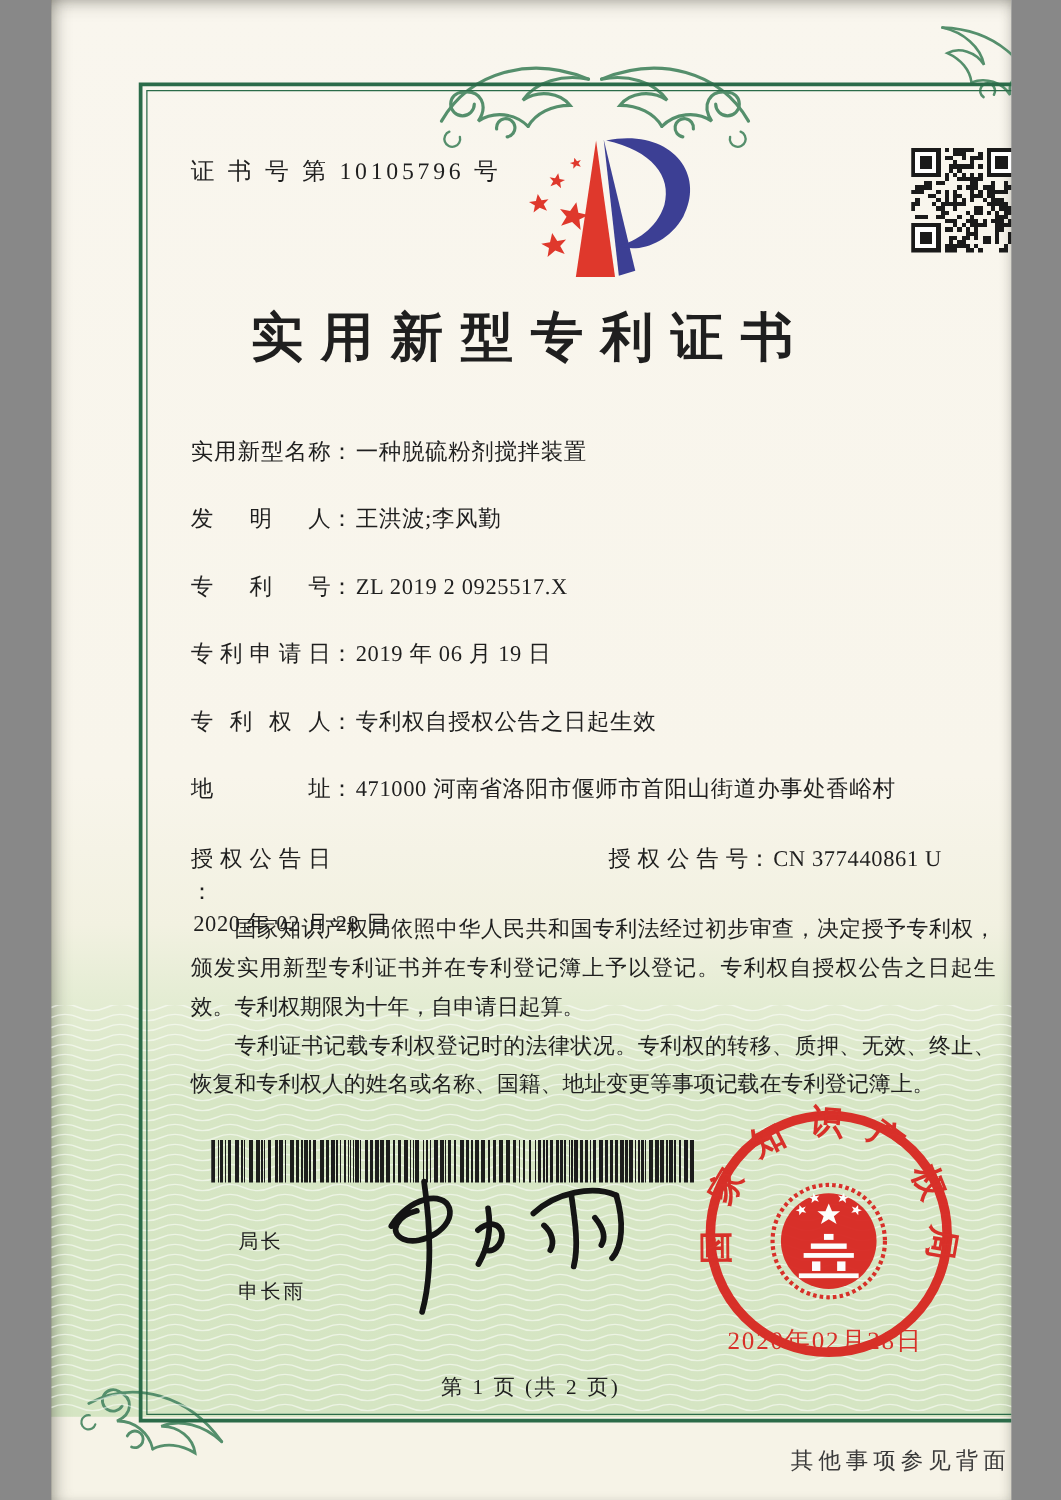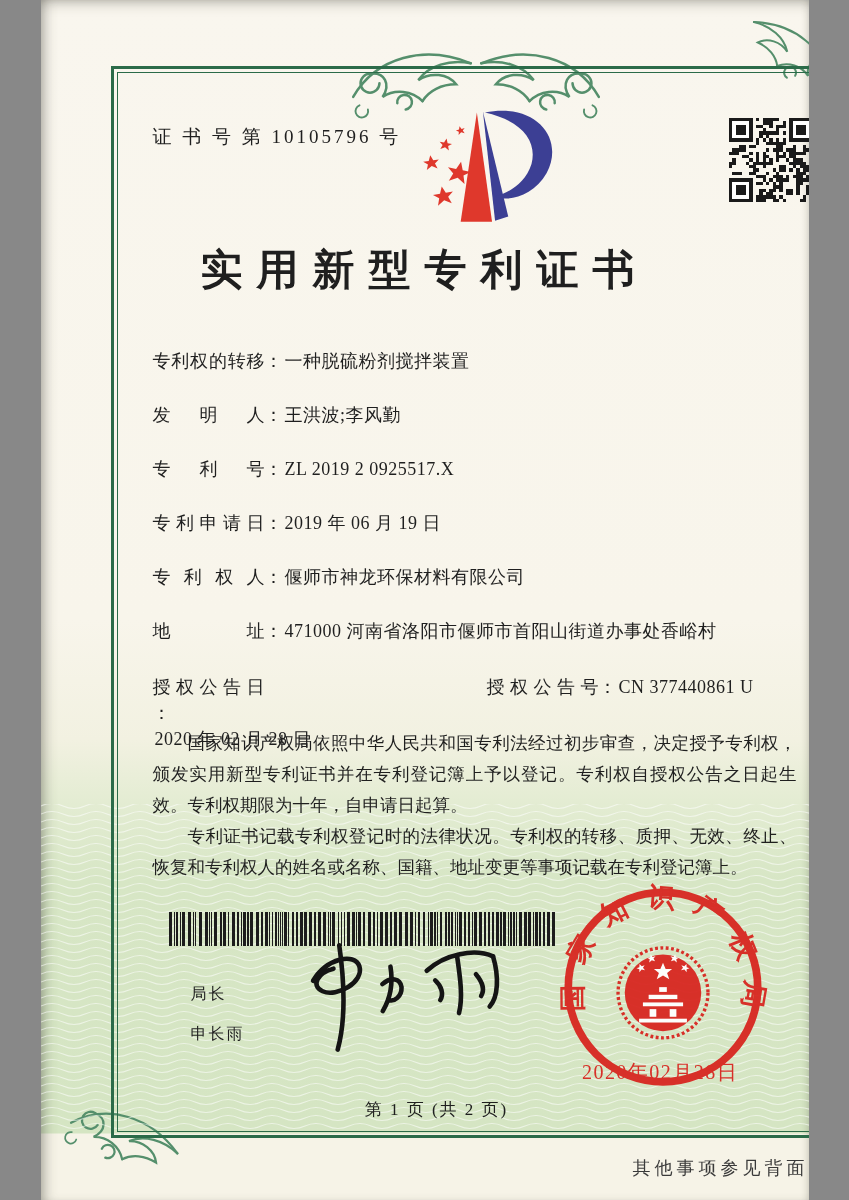--- a/index.html
+++ b/index.html
@@ -33,21 +33,21 @@
   .val{margin-left:2px;letter-spacing:.5px;}
   .grant-row{margin-top:2px;display:flex;}
   .grant-left{width:334px;display:flex;flex-direction:column;}
   .grant-right{display:flex;}
   .paras{position:absolute;left:112px;top:728px;width:644px;font-size:17.5px;line-height:31px;text-align:justify;}
   .paras p{margin:0;text-indent:2em;}
   .barcode{position:absolute;left:128px;top:912px;width:388px;height:34px;}
   .signer{position:absolute;left:130px;top:974px;font-size:16px;line-height:40px;letter-spacing:2px;margin-left:20px;}
   .handwriting{position:absolute;left:248px;top:936px;width:230px;height:120px;}
   .seal{position:absolute;left:512px;top:880px;width:220px;height:220px;opacity:.94;}
-  .page-info{position:absolute;left:12px;top:1098px;width:100%;text-align:center;font-size:17px;letter-spacing:2px;}
+  .page-info{position:absolute;left:0;top:1098px;width:100%;text-align:center;font-size:17px;letter-spacing:2px;}
   .back-note{position:absolute;left:0;top:1156px;width:100%;text-align:right;font-size:18px;letter-spacing:4px;color:#3a3a3a;}
   .decor,.waves{position:absolute;left:0;pointer-events:none;}
   .decor{top:0;width:849px;height:1200px;}
   .waves{top:804px;width:849px;height:330px;}
 </style>
 </head>
 <body>
 
 <div class="sheet">
 
@@ -141,21 +141,21 @@
       <rect x="19" y="1" width="5" height="5" fill="#fff"></rect>
       <rect x="20" y="2" width="3" height="3" fill="#1a1a1a"></rect>
       <rect x="1" y="19" width="5" height="5" fill="#fff"></rect>
       <rect x="2" y="20" width="3" height="3" fill="#1a1a1a"></rect>
     </svg>
 
   <div class="title">实用新型专利证书</div>
 
   <div class="fields">
     <div class="f-row">
-      <span class="lab">专利权的转移</span>
+      <span class="lab">实用新型名称</span>
         <span>：</span>
         <span class="val">一种脱硫粉剂搅拌装置</span>
     </div>
     <div class="f-row">
       <span class="lab">发明人</span>
         <span>：</span>
         <span class="val">王洪波;李风勤</span>
     </div>
     <div class="f-row">
       <span class="lab">专利号</span>
@@ -163,21 +163,21 @@
         <span class="val">ZL 2019 2 0925517.X</span>
     </div>
     <div class="f-row">
       <span class="lab">专利申请日</span>
         <span>：</span>
         <span class="val">2019 年 06 月 19 日</span>
     </div>
     <div class="f-row">
       <span class="lab">专利权人</span>
         <span>：</span>
-        <span class="val">偃师市神龙环保材料有限公司</span>
+        <span class="val">专利权自授权公告之日起生效</span>
     </div>
     <div class="f-row">
       <span class="lab">地址</span>
         <span>：</span>
         <span class="val">471000 河南省洛阳市偃师市首阳山街道办事处香峪村</span>
     </div>
     <div class="f-row grant-row">
       <span class="grant-left">
         <span class="lab">授权公告日</span>
           <span>：</span>

